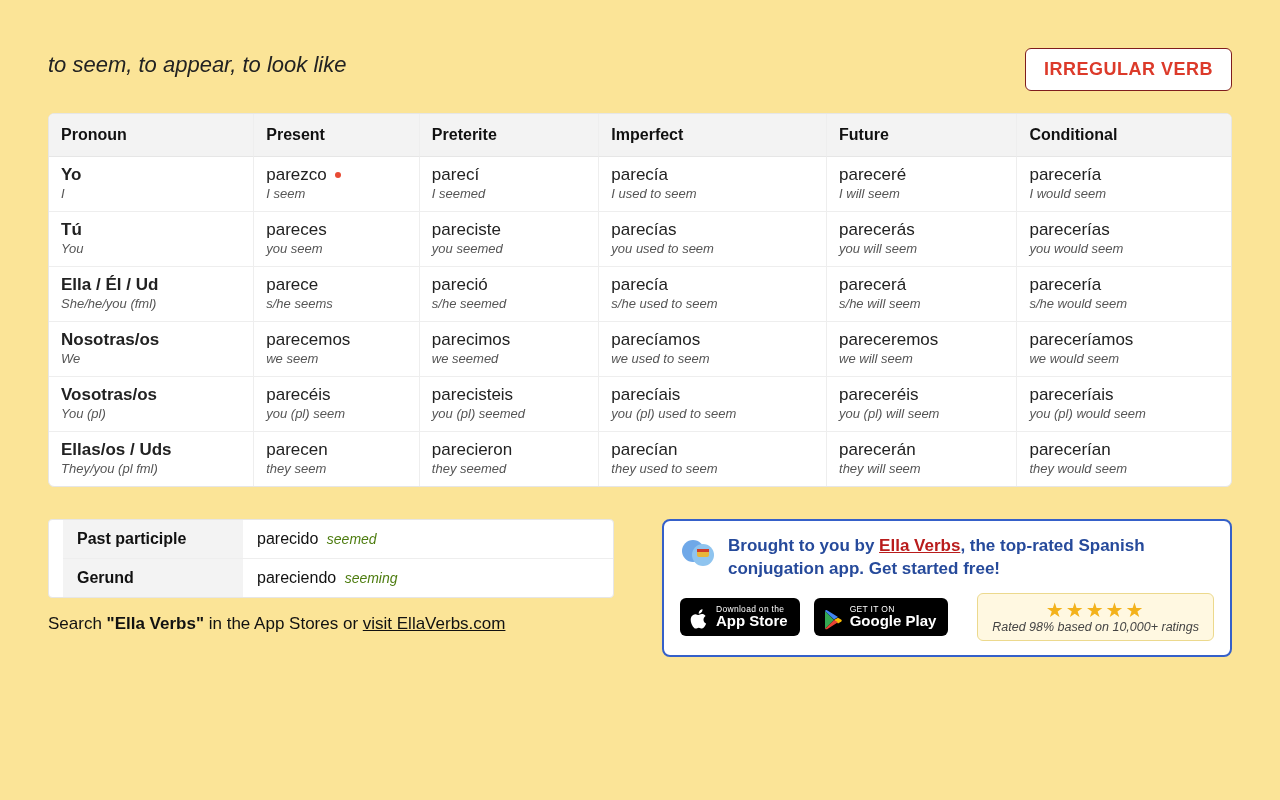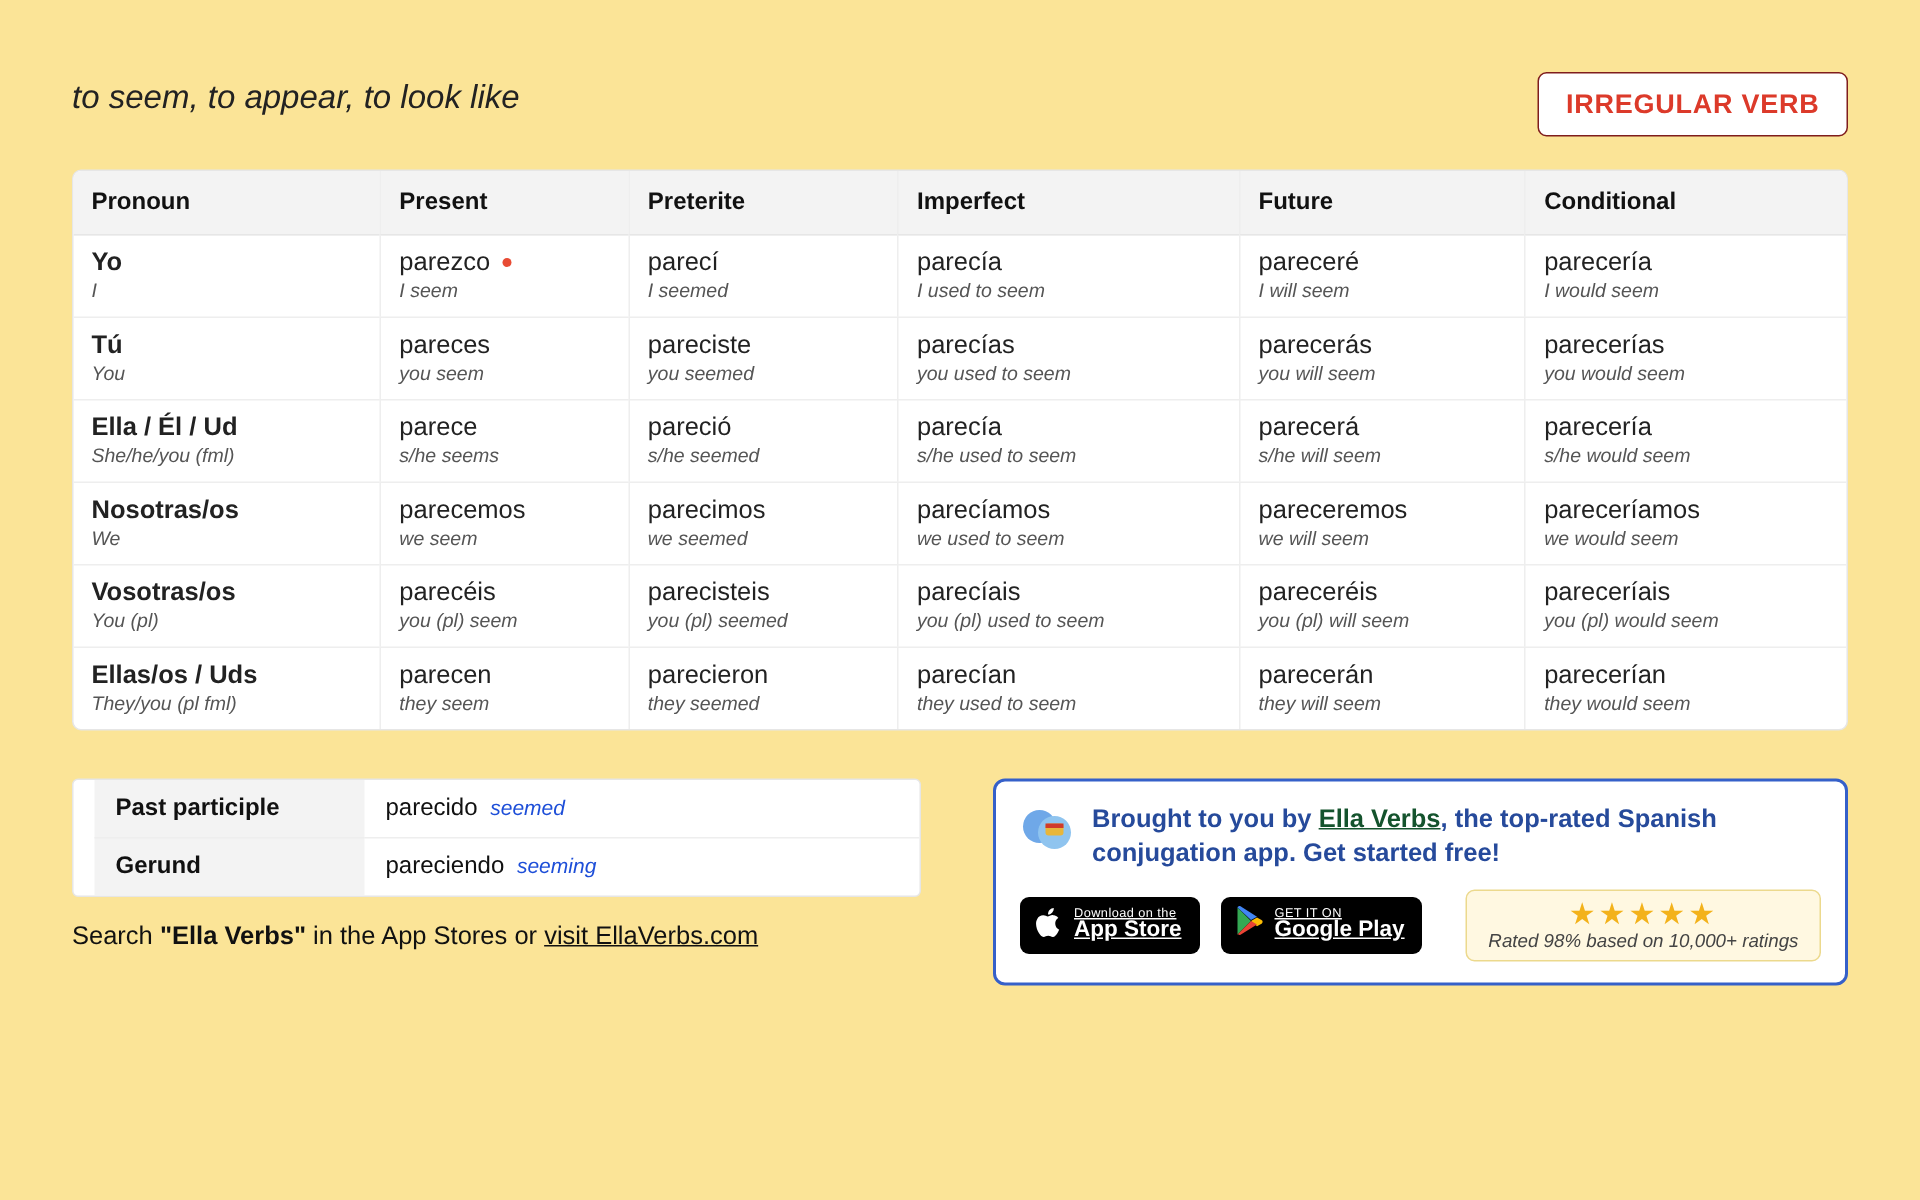--- a/index.html
+++ b/index.html
@@ -93,21 +93,21 @@
     border-radius:4px;
     overflow:hidden;
     padding-left:14px;
   }
   .part-table td {
     padding: 10px 14px;
     font-size:16px;
   }
   .part-table tr + tr td { border-top:1px solid #eee; }
   .part-label { background:#f3f3f3; font-weight:700; width:180px; }
-  .part-en { font-style: italic; font-size:14px; color:#1d4ed8; margin-left:4px; }
+  .part-en { font-style: italic; font-size:14px; color:#4d7c0f; margin-left:4px; }
   .search-line { margin-top:16px; font-size:17px; }
   .search-line .bold { font-weight:700; }
   .search-line a { color:#111; text-decoration: underline; }
   .promo {
     flex:1;
     background:#fff;
     border:2px solid #3560c9;
     border-radius:8px;
     padding:14px 16px;
   }
@@ -117,30 +117,29 @@
     flex-shrink:0;
     position:relative;
   }
   .logo-circle svg { width:36px; height:36px; }
   .promo-text {
     font-size:17px;
     font-weight:600;
     color:#264a9b;
     line-height:1.35;
   }
-  .promo-text a { color:#14532d; text-decoration:underline; }
+  .promo-text a { color:#b91c1c; text-decoration:underline; }
   .promo-bottom { display:flex; gap:14px; margin-top:12px; align-items:center; }
   .store-badge {
     background:#000; color:#fff;
     border-radius:6px;
     padding:6px 12px 6px 10px;
-    display:flex; align-items:flex-start; gap:8px;
+    display:flex; align-items:flex-end; gap:8px;
     height:38px;
     cursor:pointer;
-    text-decoration:underline;
   }
   .store-badge .small { font-size:8.5px; line-height:1; letter-spacing:0.3px; }
   .store-badge .big { font-size:15px; font-weight:600; line-height:1.1; }
   .rating-box {
     margin-left:auto;
     background:#fff8e1;
     border:1px solid #ecd98d;
     border-radius:6px;
     padding:6px 14px 6px 14px;
     text-align:center;

